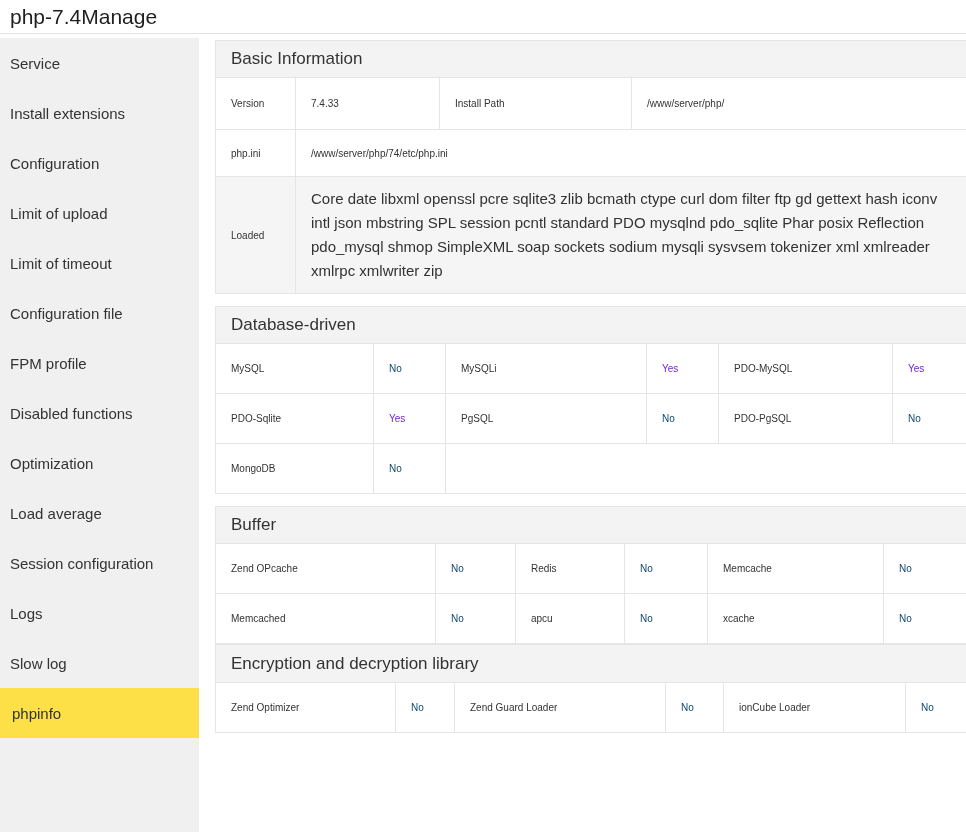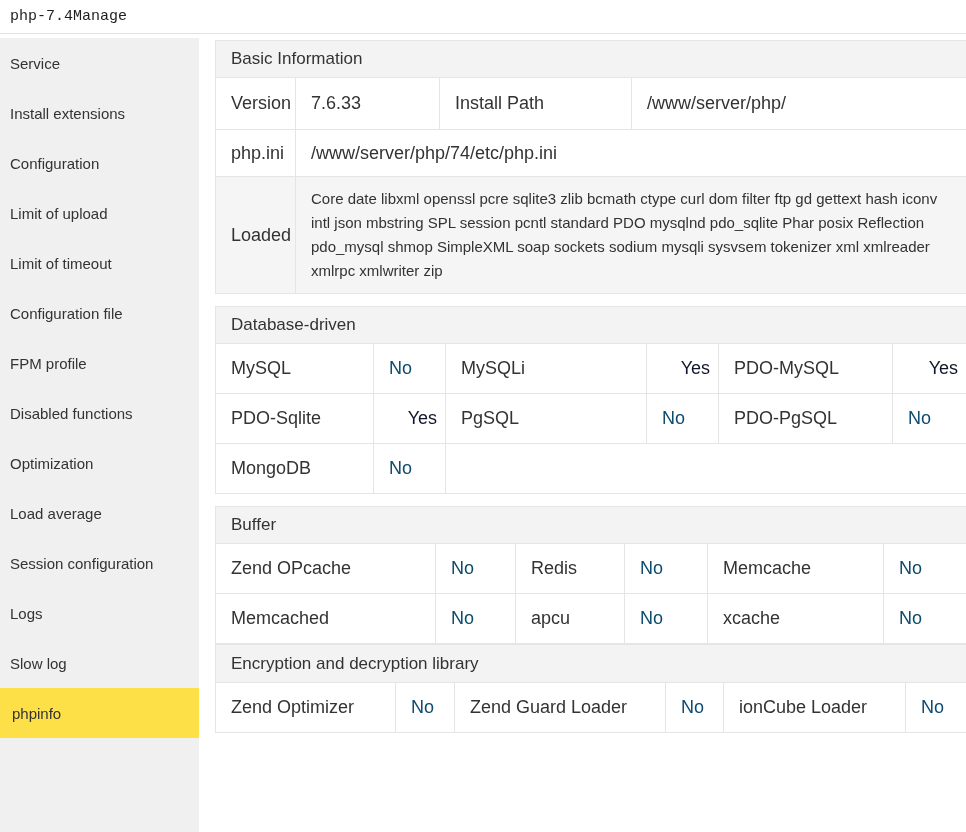--- a/index.html
+++ b/index.html
@@ -5,46 +5,46 @@
   * { margin:0; padding:0; box-sizing:border-box; }
   html,body { width:966px; height:832px; }
   body {
     position:relative; overflow:hidden; background:#ffffff;
     font-family:"Liberation Sans","DejaVu Sans",sans-serif; color:#333;
   }
   .titlebar {
     height:34px; display:flex; align-items:center; padding-left:10px;
     border-bottom:1px solid #e2e2e2; background:#fff;
   }
-  .titlebar .title { font-size:15px; color:#1f1f1f;font-family:Liberation Mono, monospace; }
+  .titlebar .title { font-size:21px; color:#1f1f1f; }
   .sidebar {
     position:absolute; left:0; top:38px; width:199px; height:794px;
     background:#f0f0f0;
   }
   .side-item {
     height:50px; display:flex; align-items:center; padding-left:10px;
     font-size:15px; color:#333; cursor:pointer;
   }
   .side-item.active { background:#fde047;padding-left:12px; }
   .content { position:absolute; left:215px; top:40px; width:751px; }
   table { border-collapse:collapse; table-layout:fixed; width:751px; }
   .gap28 { margin-bottom:12px; }
   .gap23 { }
   th.sec {
     background:#f3f3f3; border:1px solid #e5e5e5;
     font-size:17px; font-weight:400; color:#333;
     text-align:left; padding:0 0 0 15px; height:37px;
   }
   td {
-    border:1px solid #e5e5e5; font-size:18px; color:#333;
+    border:1px solid #e5e5e5; font-size:10px; color:#333;
     padding:0 8px 0 15px; height:50px; vertical-align:middle;
     overflow:hidden; white-space:nowrap;
   }
   td.val[data-v="No"]  { color:#0c4a6e; }
-  td.val[data-v="Yes"] { color:#0f172a;text-align:right; }
+  td.val[data-v="Yes"] { color:#6d28d9; }
   tr.r-version td { height:52px; }
   tr.r-phpini  td { height:47px; }
   tr.r-loaded  td { background:#f5f5f5; height:97px; }
   td.loaded-text {
     white-space:normal; line-height:24px; padding:10px 14px 10px 15px;
     vertical-align:middle; font-size:15px;
   }
 </style>
 </head>
 <body>
@@ -106,21 +106,21 @@
         <col style="width:144px">
         <col style="width:192px">
         <col style="width:335px">
       </colgroup>
     <tbody>
         <tr>
           <th class="sec" colspan="4">Basic Information</th>
         </tr>
     <tr class="r-version">
       <td>Version</td>
-      <td>7.6.33</td>
+      <td>7.4.33</td>
       <td>Install Path</td>
       <td>/www/server/php/</td>
     </tr>
     <tr class="r-phpini">
       <td>php.ini</td>
       <td colspan="3">/www/server/php/74/etc/php.ini</td>
     </tr>
     <tr class="r-loaded">
       <td>Loaded</td>
       <td colspan="3" class="loaded-text">Core date libxml openssl pcre sqlite3 zlib bcmath ctype curl dom filter ftp gd gettext hash iconv intl json mbstring SPL session pcntl standard PDO mysqlnd pdo_sqlite Phar posix Reflection pdo_mysql shmop SimpleXML soap sockets sodium mysqli sysvsem tokenizer xml xmlreader xmlrpc xmlwriter zip</td>

